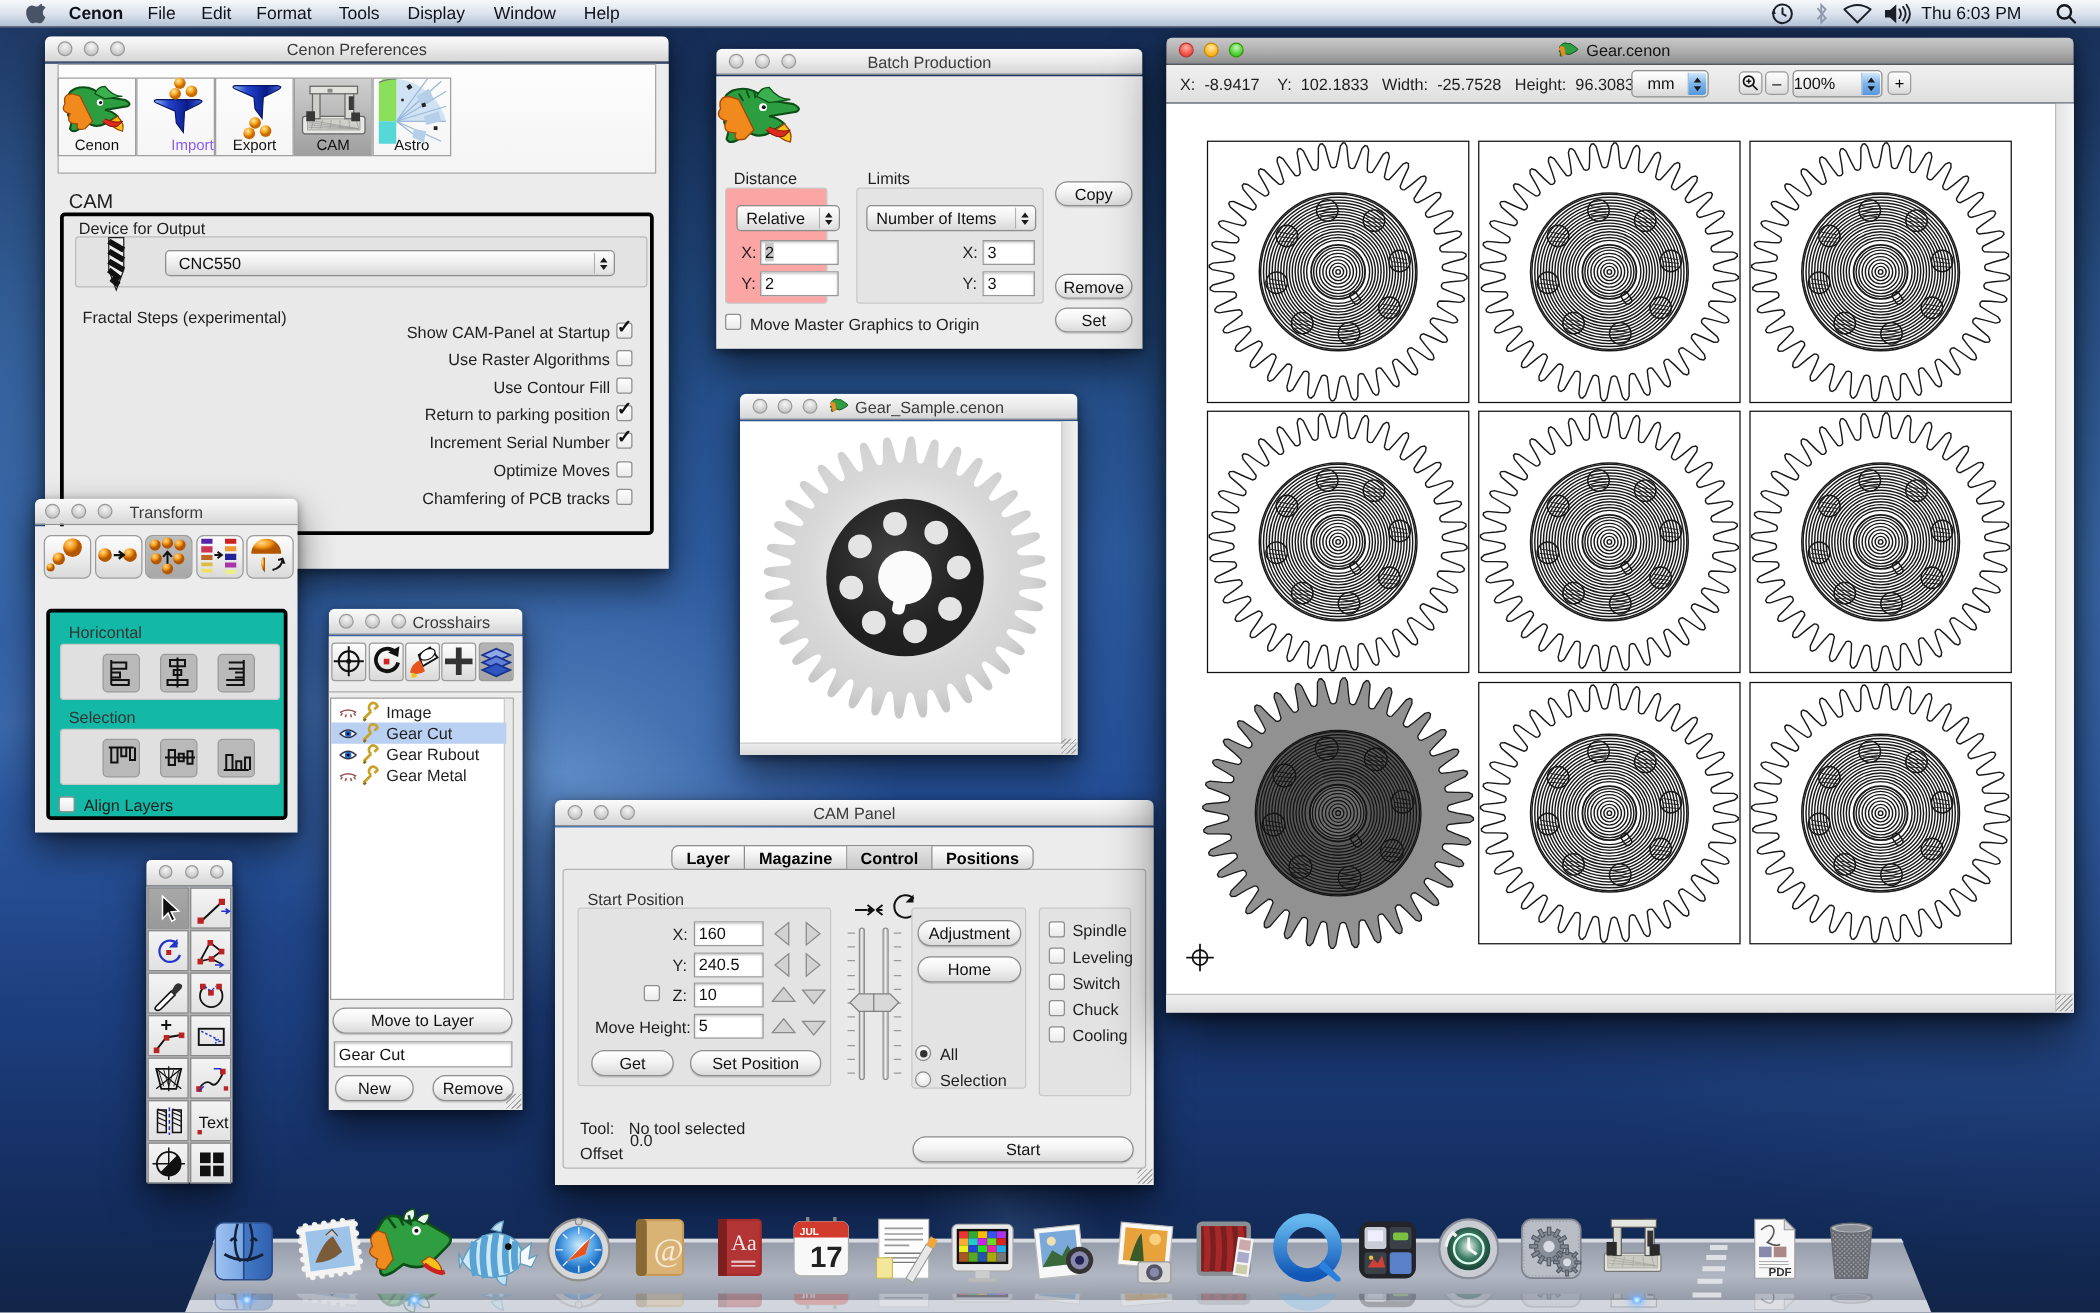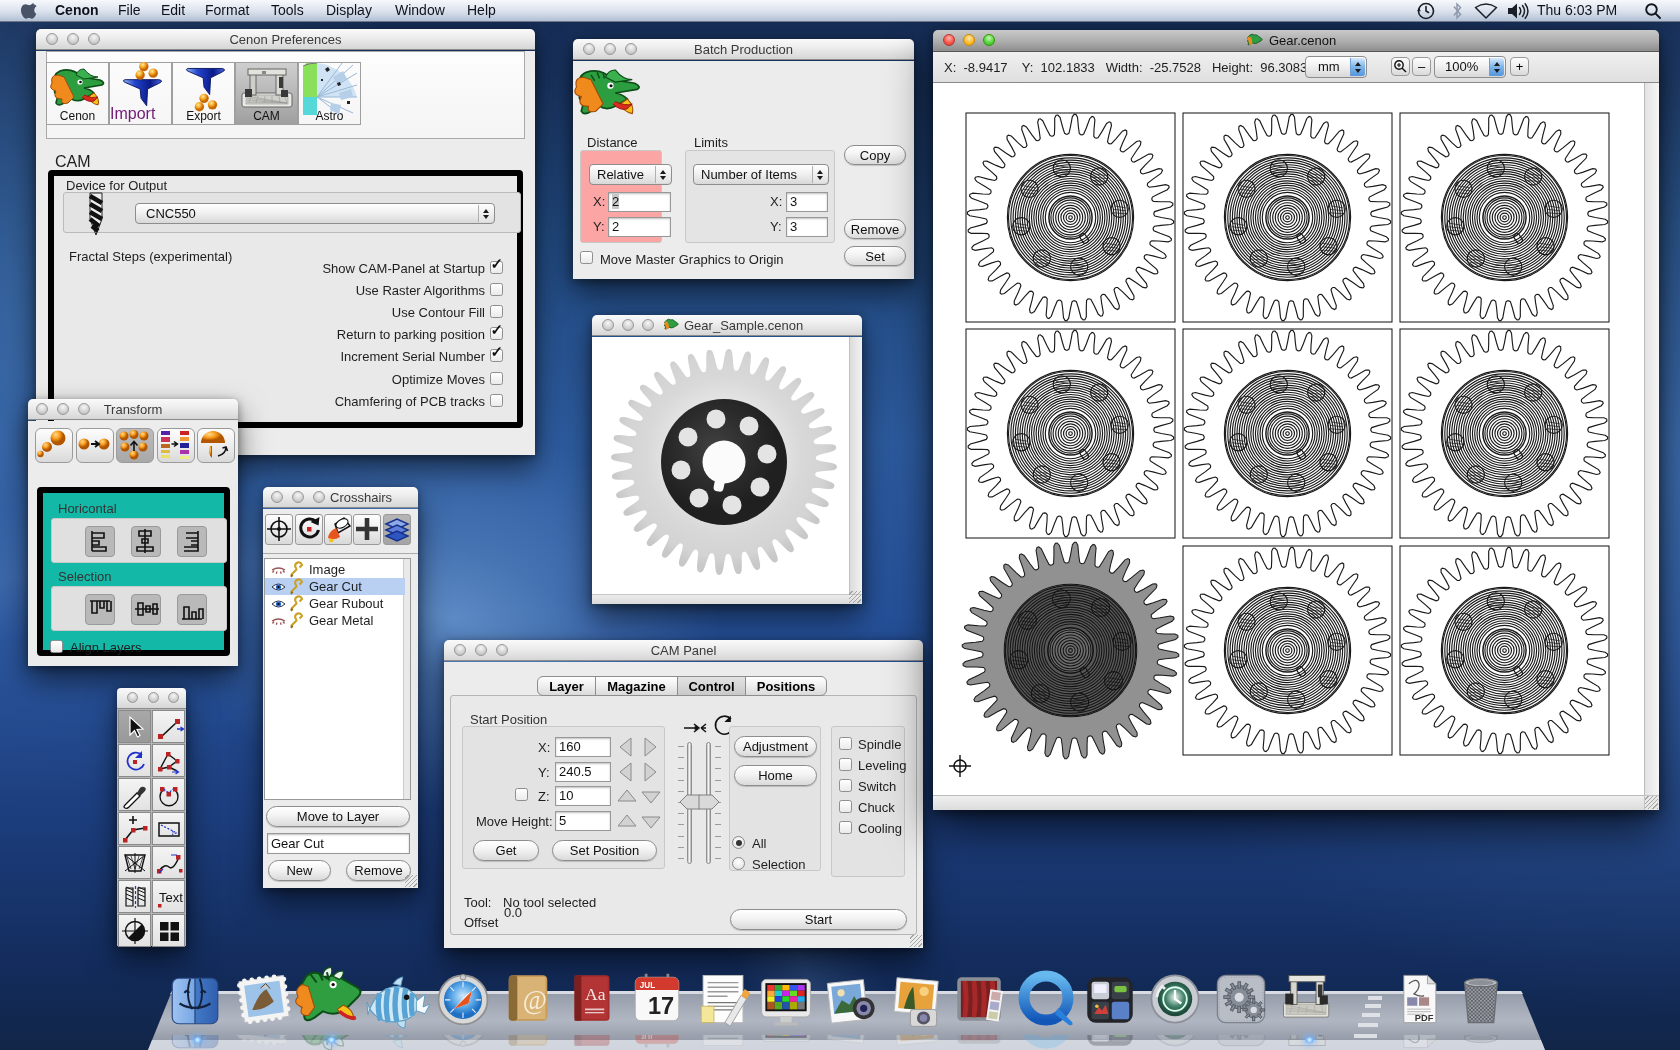--- a/index.html
+++ b/index.html
@@ -10,21 +10,21 @@
  radial-gradient(900px 760px at 100% 46%, rgba(95,148,210,.32), rgba(95,148,210,0) 70%),
  linear-gradient(180deg,#152a52 0%,#21497f 22%,#2d5b9e 42%,#26519a 60%,#1c3d7c 78%,#132c5c 92%,#112547 100%);}
 .win{position:absolute;border-radius:5px 5px 0 0;box-shadow:0 14px 30px rgba(0,0,0,.55),0 2px 8px rgba(0,0,0,.4)}
 .tb{position:absolute;left:0;top:0;right:0;height:21px;border-radius:5px 5px 0 0;
  background:linear-gradient(#fafafa,#ececec 45%,#d6d6d6);border-bottom:1px solid #8c8c8c;}
 .tb.metal{background:linear-gradient(#c9c9c9,#adadad 55%,#909090 96%);border-bottom:1px solid #565656;height:22px}
 .tl{position:absolute;top:4px;width:12px;height:12px;border-radius:50%;
  background:radial-gradient(circle at 50% 32%,#f6f6f6,#cecece 62%,#b2b2b2);border:1px solid #999}
 .title{position:absolute;top:0;width:100%;text-align:center;font-size:13px;color:#3a3a3a;line-height:21px}
 .body{position:absolute;left:0;right:0;bottom:0;background:#ececec}
-.gbox{position:absolute;border:6px solid #000000;border-radius:4px;background:#e6e6e6}
+.gbox{position:absolute;border:3px solid #000000;border-radius:4px;background:#e6e6e6}
 .gbox2{position:absolute;border:1px solid #c8c8c8;border-radius:3px;background:#e2e2e2}
 .lbl{position:absolute;font-size:13px;color:#1e1e1e;white-space:nowrap}
 .lblg{position:absolute;font-size:13px;color:#9d9d9d;white-space:nowrap}
 .btn{position:absolute;background:linear-gradient(#ffffff,#f3f3f3 45%,#dadada);border:1px solid #8d8d8d;border-radius:11px;
  font-size:13px;color:#111;text-align:center;box-shadow:0 1px 1px rgba(0,0,0,.18)}
 .sqbtn{position:absolute;background:linear-gradient(#fdfdfd,#ededed 50%,#d9d9d9);border:1px solid #9a9a9a;border-radius:4px}
 .field{position:absolute;background:#fff;border:1px solid #989898;font-size:13px;color:#111;padding-left:3px;
  box-shadow:inset 0 1px 2px rgba(0,0,0,.25);line-height:17px}
 .cb{position:absolute;width:13px;height:13px;background:linear-gradient(#fff,#eaeaea);border:1px solid #8f8f8f;border-radius:2.5px}
 .cb.dis{border-color:#c2c2c2;background:#ececec}
@@ -89,21 +89,21 @@
 <path d="M10 6 Q2 10 6 16 Q0 20 6 23 Q2 28 8 30 L6 38 Q8 42 14 38 L20 33 Q26 38 34 34 L44 28 Q40 24 34 23 L52 20 Q56 18 50 15 L32 12 Q22 2 10 6Z" fill="#2d9e3f" stroke="#0c4d18" stroke-width="1.6"></path>
 <path d="M8 10 q-8 0-6 8 q-4 6 4 8 q-4 8 6 8 q-2 6 6 4 l6-6 -10-20z" fill="#f08a1d" stroke="#a04a08" stroke-width="1"></path>
 <path d="M26 10 q2-6 8-6 q6 8 14 8 l-14 2z" fill="#3ab04f" stroke="#0c4d18" stroke-width="1"></path>
 <path d="M44 28 q6 6 4 12 q-8-2-10-8z" fill="#f6c21a" stroke="#a04a08" stroke-width="1"></path>
 <circle cx="30" cy="17" r="2.6" fill="#fff"></circle>
           <circle cx="30.5" cy="17" r="1.3" fill="#111"></circle>
 <path d="M34 30 q8 4 14 2 l-4 4 q-6 2-12-4" fill="#d92b1e" stroke="#8c1208" stroke-width=".8"></path>
         </svg>
       </div>
       <div style="position:absolute;left:73px;top:11px;width:63px;height:63px;border:1px solid #9f9f9f;">
-<div style="position:absolute;left:0;bottom:1px;width:100%;text-align:left;font-size:16px;color:#701a75">Import</div>
+<div style="position:absolute;left:0;bottom:1px;width:100%;text-align:right;font-size:12px;color:#8b5cf6">Import</div>
         <svg width="56" height="56" viewBox="0 0 56 60" style="left:4px;top:-2px">
 <defs>
             <radialGradient id="ball1" cx="38%" cy="30%">
               <stop offset="0" stop-color="#ffe9a0"></stop>
               <stop offset="60%" stop-color="#f5a623"></stop>
               <stop offset="1" stop-color="#c96a00"></stop>
             </radialGradient>
 <linearGradient id="fun1" x1="0" y1="0" x2="1" y2="0">
               <stop offset="0" stop-color="#96b6f0"></stop>
               <stop offset="30%" stop-color="#2244cc"></stop>
@@ -764,21 +764,21 @@
 <div class="lbl" style="left:11px;top:8px">X:&nbsp; -8.9417&nbsp;&nbsp;&nbsp; Y:&nbsp; 102.1833&nbsp;&nbsp; Width:&nbsp; -25.7528&nbsp;&nbsp; Height:&nbsp; 96.3083</div>
 <div class="pop" style="left:372px;top:4px;width:62px;height:22px;line-height:20px;padding-left:12px">mm<span class="arr blue"></span></div>
 <div class="sqbtn" style="left:458px;top:5px;width:19px;height:19px">
         <svg width="15" height="15" viewBox="0 0 15 15" style="left:1px;top:1px" fill="none" stroke="#111" stroke-width="1.4">
           <circle cx="6" cy="6" r="4.2"></circle>
           <path d="M9.2 9.2 L13 13"></path>
           <path d="M4 6 h4 M6 4 v4" stroke-width="1.1"></path>
         </svg>
       </div>
 <div class="sqbtn" style="left:479px;top:5px;width:19px;height:19px;text-align:center;font-size:13px;line-height:17px">–</div>
-<div class="pop" style="left:501px;top:4px;width:72px;height:22px;line-height:20px;padding-left:10px">100%<span class="arr blue"></span></div>
+<div class="pop" style="left:501px;top:4px;width:72px;height:22px;line-height:20px;">100%<span class="arr blue"></span></div>
 <div class="sqbtn" style="left:577px;top:5px;width:19px;height:19px;text-align:center;font-size:13px;line-height:17px">+</div>
 </div>
 <div style="position:absolute;left:0;top:53px;right:0;bottom:0;background:#fff"></div>
 <div style="position:absolute;right:0;top:53px;width:15px;bottom:15px;background:linear-gradient(90deg,#e2e2e2,#f6f6f6);border-left:1px solid #bbb"></div>
 <div style="position:absolute;left:0;bottom:0;right:0px;height:15px;background:linear-gradient(#f0f0f0,#dcdcdc);border-top:1px solid #bbb"></div>
 <div style="position:absolute;right:0;bottom:0;width:15px;height:15px;background:#e8e8e8;border-left:1px solid #c5c5c5;border-top:1px solid #c5c5c5">
 <div class="rg" style="width:13px;height:13px"></div>
     </div>
 <svg width="710" height="742" viewBox="0 0 710 742" style="left:0;top:53px">
 <defs>

